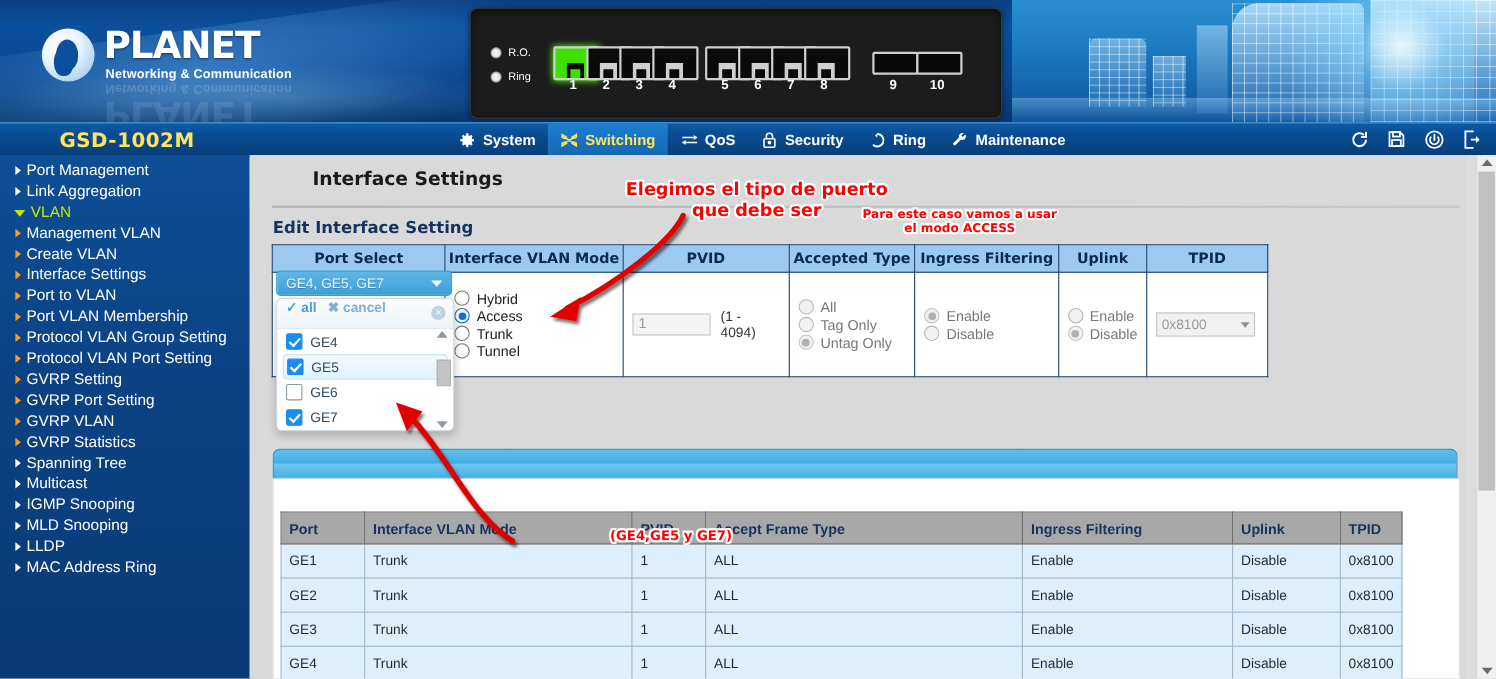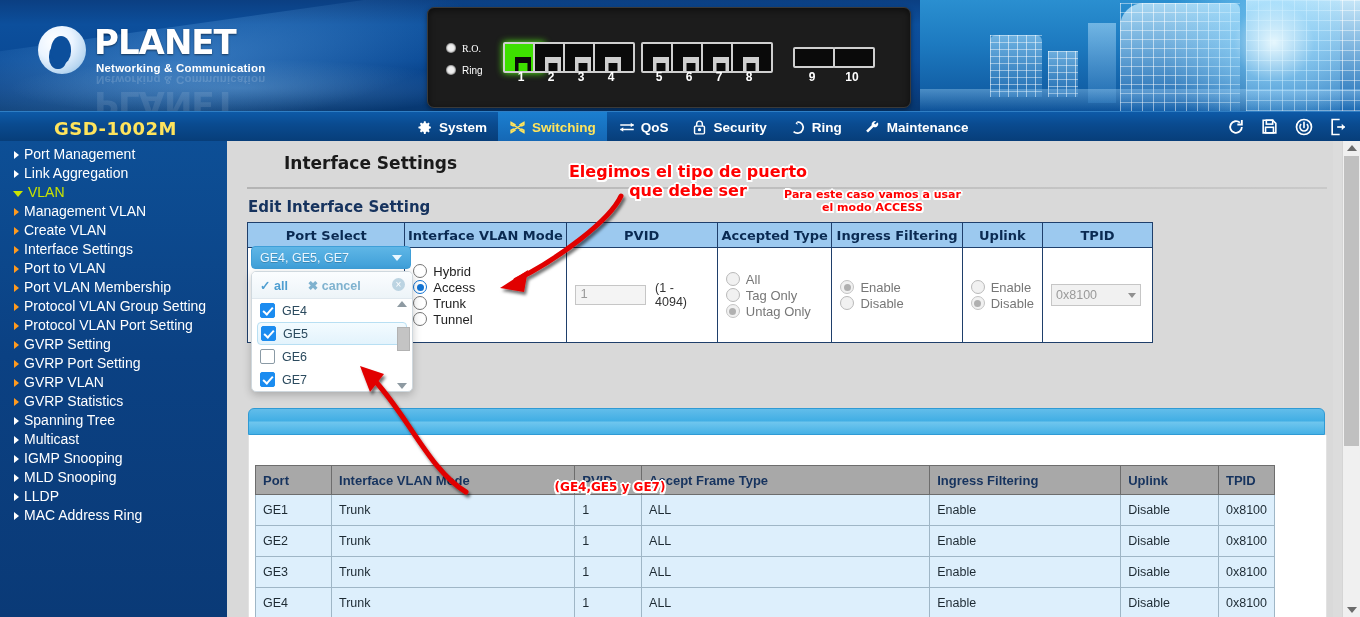--- a/index.html
+++ b/index.html
@@ -129,21 +129,21 @@
   
   #msWrap{position:absolute;left:24px;top:105px;width:160px;z-index:40;}
   #msBox{width:160px;height:23px;border-radius:4px;box-sizing:border-box;
      background:linear-gradient(180deg,#5fb6e6,#3f9fd8);border:1px solid #3f9fd8;
      display:flex;align-items:center;justify-content:space-between;padding:0 8px;color:#e9f6ff;font-size:12.5px;
      text-shadow:0 1px 0 rgba(0,0,0,.18);cursor:pointer;}
   #msBox .cv{width:0;height:0;border-left:5px solid transparent;border-right:5px solid transparent;border-top:6px solid #eaf7ff;}
   #msPanel{width:160px;background:#fff;border:1px solid #cfd8de;border-radius:5px;margin-top:2px;
      box-shadow:0 3px 9px rgba(0,0,0,.22);overflow:hidden;}
   #msTools{height:26px;background:linear-gradient(180deg,#fbfdff,#edf4f8);border-bottom:1px solid #e0e8ee;
-     display:flex;align-items:center;gap:20px;padding:0 8px;color:#4d7d9b;font-size:12.5px;position:relative;}
+     display:flex;align-items:flex-start;gap:10px;padding:0 8px;color:#4d7d9b;font-size:12.5px;position:relative;}
   #msTools .ck{color:#4e9ed1;font-weight:bold;}
   #msTools .xx{color:#7fb2cf;font-weight:bold;}
   #msTools .clr{position:absolute;right:7px;top:6px;width:13px;height:13px;border-radius:50%;background:#bcd4e2;
      color:#fff;font-size:10px;line-height:13px;text-align:center;cursor:pointer;}
   #msList{position:relative;height:92px;}
   .msItem{height:23px;display:flex;align-items:center;gap:7px;padding:0 8px;font-size:12.5px;color:#2b4a5e;cursor:pointer;}
   .msItem.hl{background:linear-gradient(180deg,#f3fbff,#e3f3fc);border:1px solid #b8dff3;border-radius:4px;
      margin:0 5px;padding:0 3px;height:21px;}
   .cb{width:13px;height:13px;border:1px solid #8a9aa5;border-radius:2px;background:#fff;flex:0 0 auto;position:relative;}
   .cb.on{background:#1b8cf0;border-color:#1b8cf0;}
@@ -214,21 +214,21 @@
   <div class="logoWrap">
     <div class="pl-globe"></div>
     <div class="pl-name">PLANET</div>
     <div class="pl-sub">Networking &amp; Communication</div>
     <div class="pl-refl">Networking &amp; Communication</div>
     <div class="pl-refl2">PLANET</div>
   </div>
 
   <div id="device">
     <div class="led" style="left:18px;top:35px;"></div>
-    <div class="ledlbl" style="left:34px;top:35px;font-family:Liberation Serif, serif;">R.O.</div>
+    <div class="ledlbl" style="left:34px;top:35px;">R.O.</div>
     <div class="led" style="left:18px;top:57px;"></div>
     <div class="ledlbl" style="left:34px;top:57px;">Ring</div>
 
     <div class="rj45 lit" style="left:75px;top:34px;"></div>
     <div class="rj45" style="left:105px;top:34px;"></div>
     <div class="rj45" style="left:135px;top:34px;"></div>
     <div class="rj45" style="left:165px;top:34px;"></div>
     <div class="rj45" style="left:213px;top:34px;"></div>
     <div class="rj45" style="left:243px;top:34px;"></div>
     <div class="rj45" style="left:273px;top:34px;"></div>

